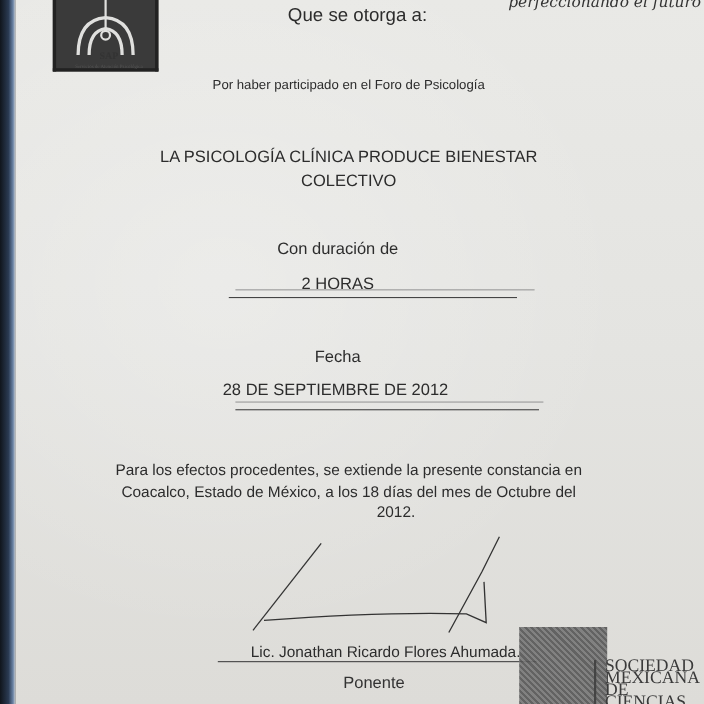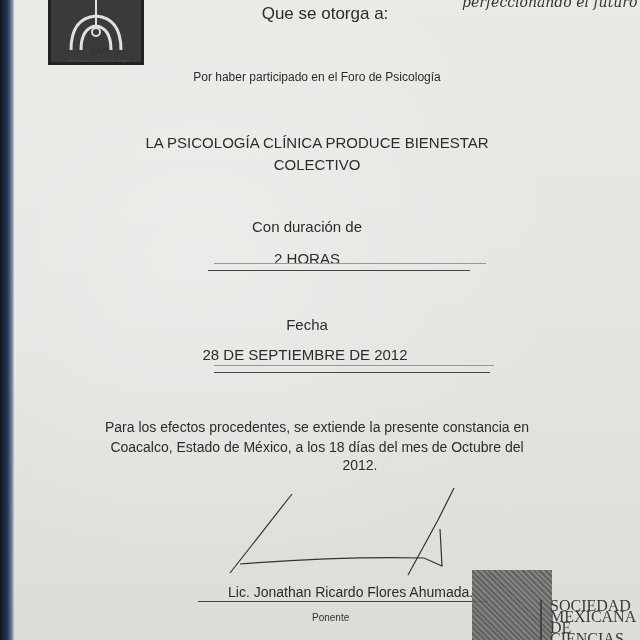--- a/index.html
+++ b/index.html
@@ -49,21 +49,21 @@
   .topic1 { top:134px; font-size:15px; left:-10px; }
   .topic2 { top:156px; font-size:15px; left:-10px; }
   .conduracion { top:218px; font-size:15px; left:-20px; }
   .horas { top:250px; font-size:15px; left:-20px; }
   .fecha { top:316px; font-size:15px; left:-20px; }
   .date { top:346px; font-size:15px; left:-22px; }
   .para { top:417px; font-size:14px; left:-10px; line-height:20px; }
   .rule { position:absolute; height:1px; background:#444; }
   .rule.light { background:#999; }
   .signer { position:absolute; left:214px; top:584px; font-size:14px; color:#2c2c2c; }
-  .ponente { position:absolute; left:298px; top:612px; font-size:10px; color:#333; }
+  .ponente { position:absolute; left:298px; top:612px; font-size:15px; color:#333; }
   .signature { position:absolute; left:0; top:0; }
   .smc {
     position:absolute; left:458px; top:570px; width:80px; height:70px;
     background:repeating-linear-gradient(45deg,#555 0 2px,#777 2px 4px);
     opacity:0.9;
   }
   .smc-letters {
     position:absolute; left:462px; top:566px; font-family:"Liberation Serif", serif;
     font-size:46px; color:#e8e8e6; font-weight:bold; letter-spacing:-4px;
   }

